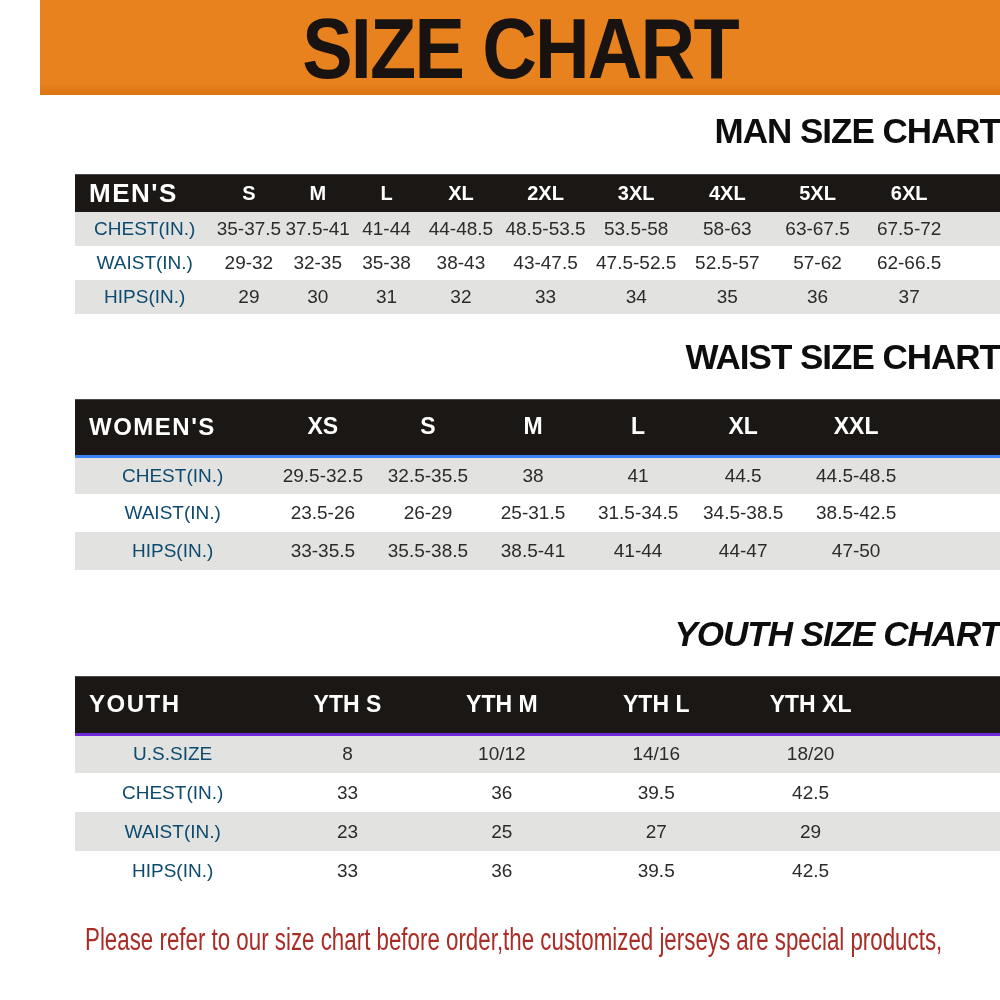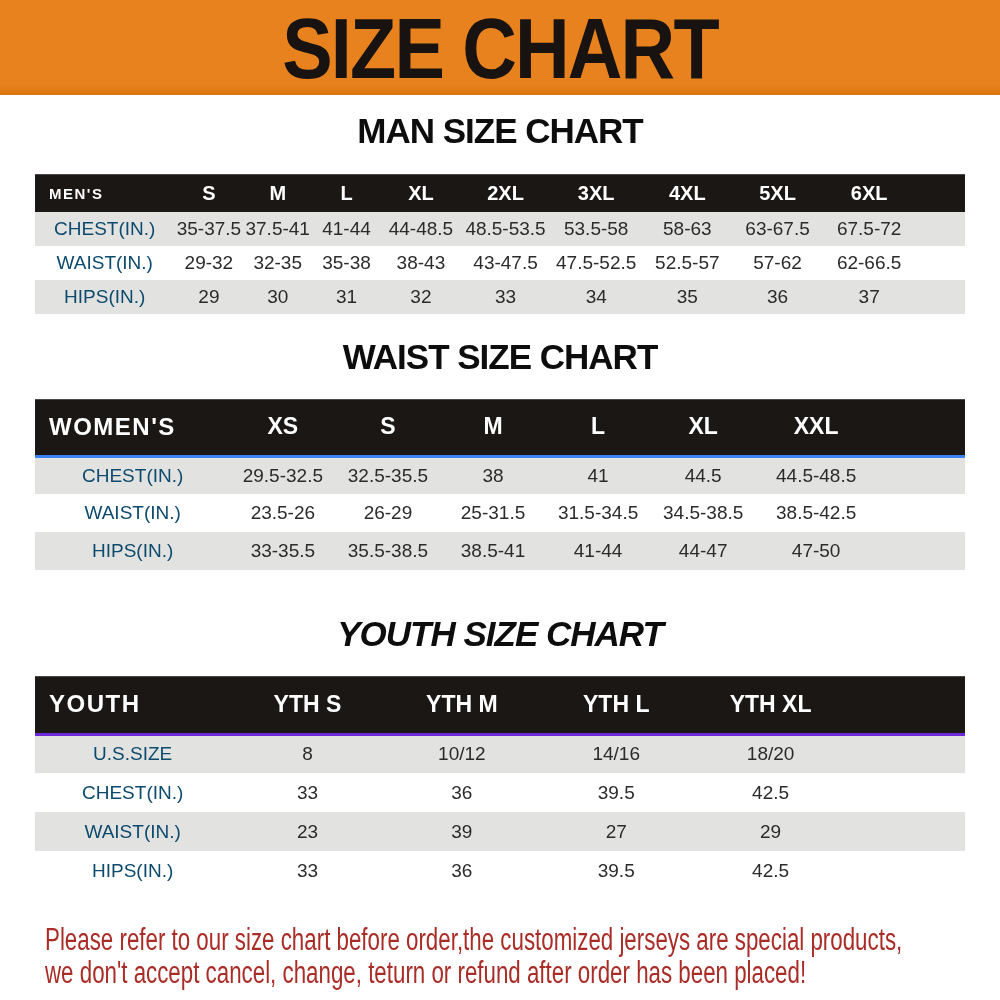--- a/index.html
+++ b/index.html
@@ -6,45 +6,45 @@
     --banner-bg:#E8821E;
     --banner-bg-dark:#D9750F;
     --header-bg:#1B1715;
     --row-alt-bg:#E2E2E0;
     --footer-red:#A92C26;
     --heading-text:#0D0D0D;
   }
   *{margin:0;padding:0;box-sizing:border-box;}
   html,body{width:1000px;height:1000px;overflow:hidden;background:#fff;
     font-family:"Liberation Sans","DejaVu Sans",sans-serif;}
-  .page{position:relative;width:1000px;height:1000px;background:#fff;}
+  .page{position:relative;width:1000px;height:1000px;background:#fff;padding-left:40px;}
 
   
   .banner{height:95px;display:flex;align-items:center;justify-content:center;
     background:linear-gradient(var(--banner-bg,#E8821E) 0%,var(--banner-bg,#E8821E) 88%,var(--banner-bg-dark,#D9750F) 100%);}
   .banner-title{font-size:84px;font-weight:bold;color:#181310;letter-spacing:-2px;
     transform:scale(0.9,1.02);white-space:nowrap;line-height:1;}
 
   
-  .section-heading{display:block;text-align:center;font-size:35px;font-weight:bold;
+  .section-heading{display:block;text-align:right;font-size:35px;font-weight:bold;
     color:var(--heading-text,#0D0D0D);letter-spacing:-1px;line-height:34px;height:34px;}
   .heading-men{margin-top:19px;}
   .heading-women{margin-top:26px;}
   .heading-youth{margin-top:47px;font-style:italic;}
 
   
   table.size-table{width:930px;margin-left:35px;border-collapse:collapse;table-layout:fixed;}
   .men{margin-top:26px;}
   .women{margin-top:25px;}
   .youth{margin-top:25px;}
   .size-table thead th{background:var(--header-bg,#1B1715);color:#fff;font-weight:bold;
     text-align:center;vertical-align:middle;box-shadow:inset 0 1px 0 rgba(255,255,255,.22);}
   .size-table thead th.corner{text-align:left;padding-left:14px;letter-spacing:1.5px;}
   .men thead th{height:38px;font-size:20px;}
-  .men thead th.corner{font-size:15px;}
+  .men thead th.corner{font-size:26px;}
   .women thead th{height:57px;font-size:23px;border-bottom:3px solid #3b82f6;}
   .women thead th.corner{font-size:24px;}
   .youth thead th{height:58px;font-size:23px;border-bottom:3px solid #6d28d9;}
   .youth thead th.corner{font-size:24px;}
   .size-table td{text-align:center;vertical-align:middle;font-size:19px;color:#2B2B2B;}
   .men td{height:34px;}
   .women td{height:38px;}
   .youth td{height:39px;}
   .size-table tbody tr:nth-child(odd){background:var(--row-alt-bg,#E2E2E0);}
   .size-table tbody tr:nth-child(even){background:#fff;}
@@ -232,34 +232,33 @@
         <td class="rlabel">CHEST(IN.)</td>
         <td>33</td>
         <td>36</td>
         <td>39.5</td>
         <td>42.5</td>
         <td></td>
       </tr>
       <tr>
         <td class="rlabel">WAIST(IN.)</td>
         <td>23</td>
-        <td>39</td>
+        <td>25</td>
         <td>27</td>
         <td>29</td>
         <td></td>
       </tr>
       <tr>
         <td class="rlabel">HIPS(IN.)</td>
         <td>33</td>
         <td>36</td>
         <td>39.5</td>
         <td>42.5</td>
         <td></td>
       </tr>
     </tbody>
   </table>
 
   <div class="footer">
     <span class="footer-line"><span class="condense">Please refer to our size chart before order,the customized jerseys are special products,</span></span>
-    <span class="footer-line"><span class="condense">we don't accept cancel, change, teturn or refund after order has been placed!</span></span>
   </div>
 
 </div>
 
 </body></html>

